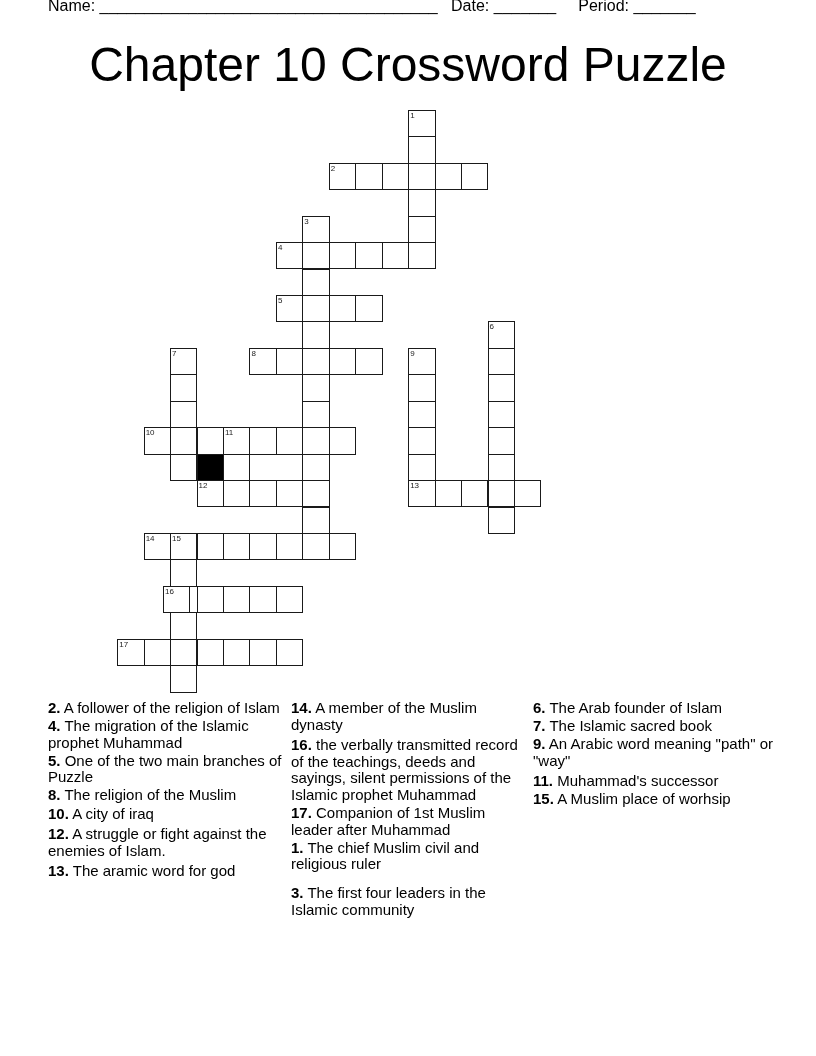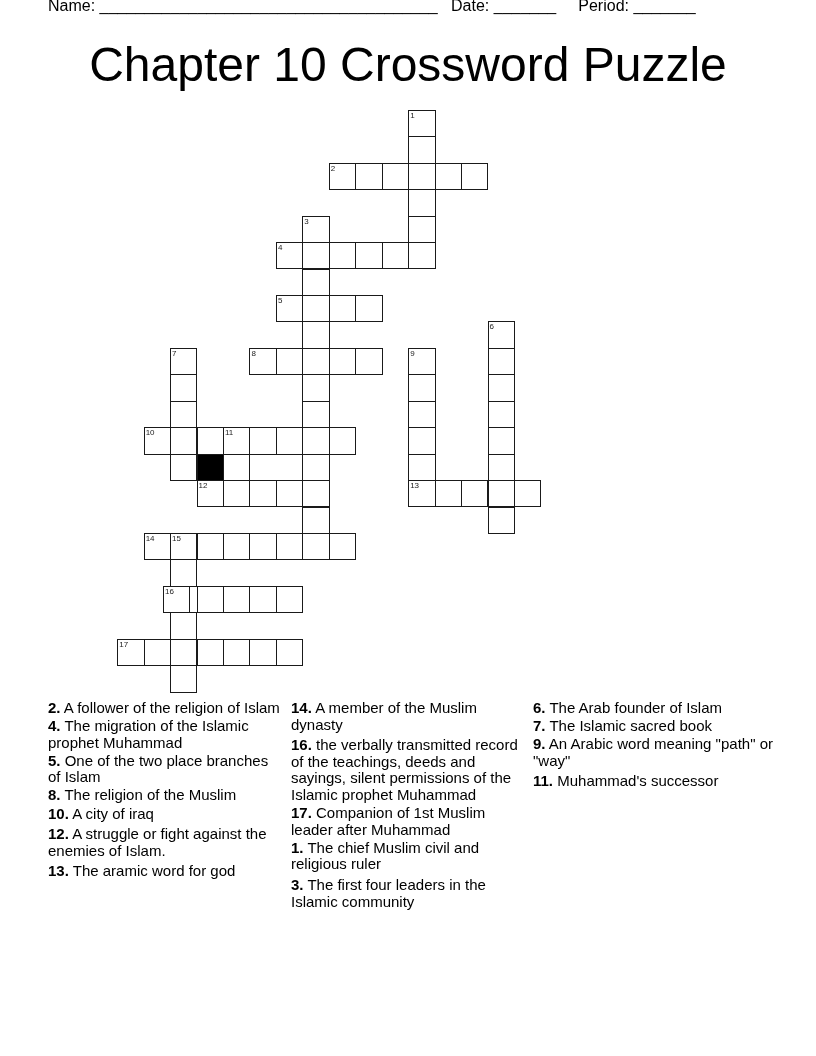--- a/index.html
+++ b/index.html
@@ -157,33 +157,34 @@
     <div class="cell" style="left: 196.55px; top: 638.8px;"></div>
     <div class="cell" style="left: 223px; top: 638.8px;"></div>
     <div class="cell" style="left: 249.45px; top: 638.8px;"></div>
     <div class="cell" style="left: 275.9px; top: 638.8px;"></div>
     <div class="cell black" style="left: 196.55px; top: 453.65px;"></div>
   </div>
 
 <div class="clues col1">
   <div class="clue"><b>2.</b> <span>A follower of the religion of Islam</span></div>
   <div class="clue"><b>4.</b> <span>The migration of the Islamic prophet Muhammad</span></div>
-  <div class="clue"><b>5.</b> <span>One of the two place branches of Islam</span></div>
+  <div class="clue"><b>5.</b> <span>One of the two main branches of Puzzle</span></div>
   <div class="clue"><b>8.</b> <span>The religion of the Muslim</span></div>
   <div class="clue" style="margin-bottom:4px"><b>10.</b> <span>A city of iraq</span></div>
   <div class="clue" style="margin-bottom:4px"><b>12.</b> <span>A struggle or fight against the enemies of Islam.</span></div>
   <div class="clue"><b>13.</b> <span>The aramic word for god</span></div>
 </div>
 
 <div class="clues col2">
   <div class="clue" style="margin-bottom:4px"><b>14.</b> <span>A member of the Muslim dynasty</span></div>
   <div class="clue"><b>16.</b> <span>the verbally transmitted record of the teachings, deeds and sayings, silent permissions of the Islamic prophet Muhammad</span></div>
   <div class="clue"><b>17.</b> <span>Companion of 1st Muslim leader after Muhammad</span></div>
-  <div class="clue" style="margin-bottom:4px"><b>1.</b> <span>The chief Muslim civil and religious ruler</span></div>
+  <div class="clue" style="margin-bottom:12px"><b>1.</b> <span>The chief Muslim civil and religious ruler</span></div>
   <div class="clue"><b>3.</b> <span>The first four leaders in the Islamic community</span></div>
 </div>
 
 <div class="clues col3">
   <div class="clue"><b>6.</b> <span>The Arab founder of Islam</span></div>
   <div class="clue"><b>7.</b> <span>The Islamic sacred book</span></div>
   <div class="clue" style="margin-bottom:4px"><b>9.</b> <span>An Arabic word meaning "path" or "way"</span></div>
   <div class="clue"><b>11.</b> <span>Muhammad's successor</span></div>
+  <div class="clue"><b>15.</b> <span>A Muslim place of worhsip</span></div>
 </div>
 
 </body></html>

